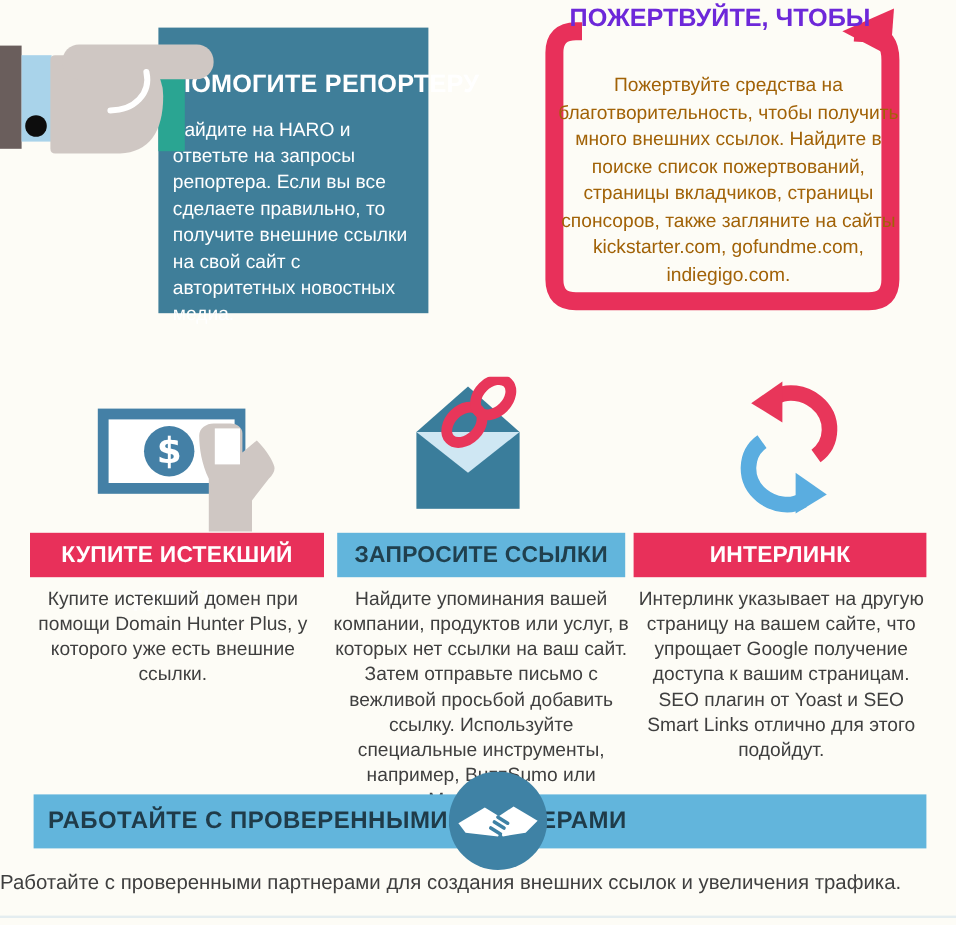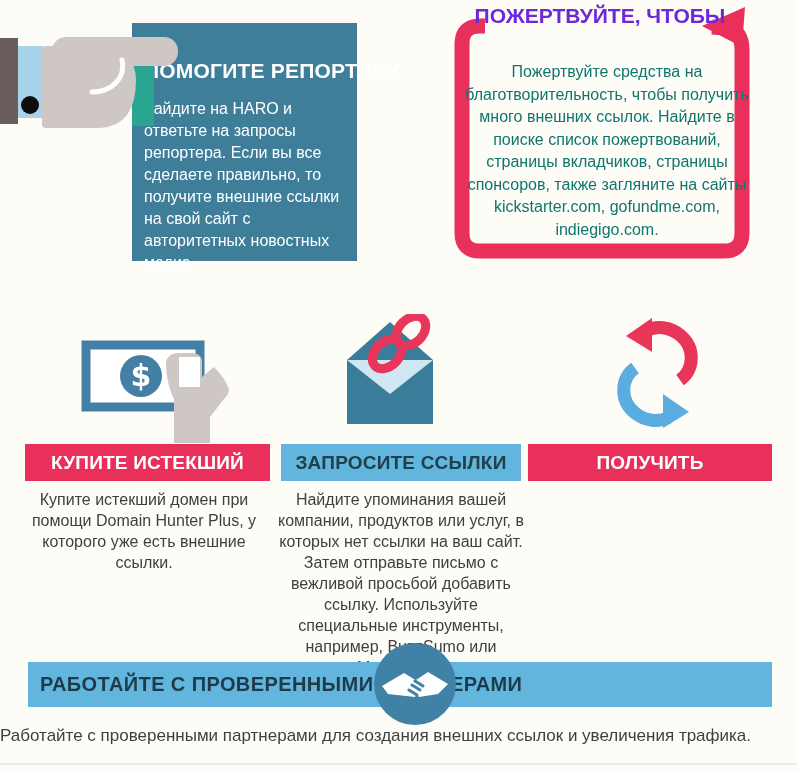--- a/index.html
+++ b/index.html
@@ -9,21 +9,21 @@
   
   .teal-box{position:absolute;left:132px;top:23px;width:225px;height:238px;background:#3f7e99;z-index:1;}
   .teal-accent{position:absolute;left:132px;top:56px;width:22px;height:70px;background:#2aa592;z-index:2;}
   .hand-svg{position:absolute;left:0;top:20px;z-index:3;}
   .teal-box-title{padding:36px 10px 0 12px;color:#ffffff;font-weight:bold;font-size:21px;letter-spacing:.2px;white-space:nowrap;}
   .teal-box-body{padding:15px 10px 0 12px;color:#ffffff;font-size:16px;line-height:22px;}
 
   
   .frame-svg{position:absolute;left:440px;top:0;z-index:1;}
   .frame-title{position:absolute;left:450px;top:4px;width:300px;text-align:center;font-weight:bold;font-size:21px;line-height:23px;color:#6d28d9;z-index:2;}
-  .frame-body{position:absolute;left:462px;top:61px;width:290px;text-align:center;font-size:16px;line-height:22.5px;color:#0f766e;z-index:2;}
+  .frame-body{position:absolute;left:462px;top:61px;width:290px;text-align:center;font-size:16px;line-height:22.5px;color:#a16207;z-index:2;}
 
   
   .icon-abs{position:absolute;}
   .hdr-bar{position:absolute;top:444px;height:37px;line-height:37px;text-align:center;font-weight:bold;font-size:19px;letter-spacing:.2px;}
   .hdr-red{background:#e8305a;color:#ffffff;}
   .hdr-blue{background:#62b5dc;color:#20404e;}
   #bar-1{left:25px;width:245px;}
   #bar-2{left:281px;width:240px;}
   #bar-3{left:528px;width:244px;}
   .col-body{position:absolute;top:489px;text-align:center;font-size:16px;line-height:21px;color:#3f3f3f;}
@@ -87,24 +87,25 @@
 
   <svg class="icon-abs" style="left:600px;top:316px;" width="115" height="118" viewBox="0 0 115 118">
     <path d="M80,64 C94,54 96,32 80,19 C70,11 56,9 46,15" stroke="#e8365a" stroke-width="13" fill="none"></path>
     <polygon points="26,20 52,2 52,36" fill="#e8365a"></polygon>
     <path d="M35,52 C21,62 19,84 35,97 C45,105 59,107 69,101" stroke="#5aade0" stroke-width="13" fill="none"></path>
     <polygon points="89,96 63,78 63,112" fill="#5aade0"></polygon>
   </svg>
 
   <div id="bar-1" class="hdr-bar hdr-red">КУПИТЕ ИСТЕКШИЙ ДОМЕН</div>
   <div id="bar-2" class="hdr-bar hdr-blue">ЗАПРОСИТЕ ССЫЛКИ</div>
-  <div id="bar-3" class="hdr-bar hdr-red">ПОЛУЧИТЬ</div>
+  <div id="bar-3" class="hdr-bar hdr-red">ИНТЕРЛИНК</div>
 
   <div id="colp-1" class="col-body">Купите истекший домен при помощи Domain Hunter Plus, у которого уже есть внешние ссылки.</div>
   <div id="colp-2" class="col-body">Найдите упоминания вашей компании, продуктов или услуг, в которых нет ссылки на ваш сайт. Затем отправьте письмо с вежливой просьбой добавить ссылку. Используйте специальные инструменты, например, BuzzSumo или Mention.net.</div>
+  <div id="colp-3" class="col-body">Интерлинк указывает на другую страницу на вашем сайте, что упрощает Google получение доступа к вашим страницам. SEO плагин от Yoast и SEO Smart Links отлично для этого подойдут.</div>
 
   <div class="bottom-bar">
     <div class="bottom-bar-label">РАБОТАЙТЕ С ПРОВЕРЕННЫМИ ПАРТНЕРАМИ</div>
   </div>
 
   <svg class="handshake-svg" width="82" height="82" viewBox="0 0 82 82">
     <circle cx="41" cy="41" r="41" fill="#3f82a5"></circle>
     <polygon points="8,43 30,30 48,41 41,54 14,51" fill="#ffffff"></polygon>
     <polygon points="74,41 54,29 36,41 45,54 64,51" fill="#ffffff"></polygon>
     <g stroke="#3f82a5" stroke-width="3" stroke-linecap="round">

